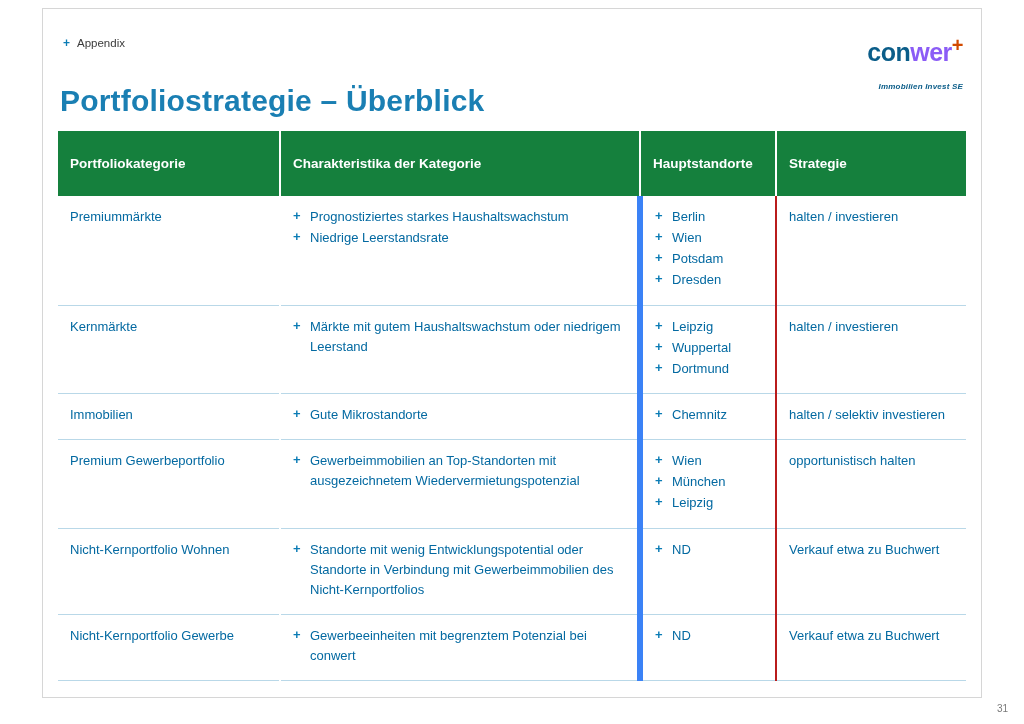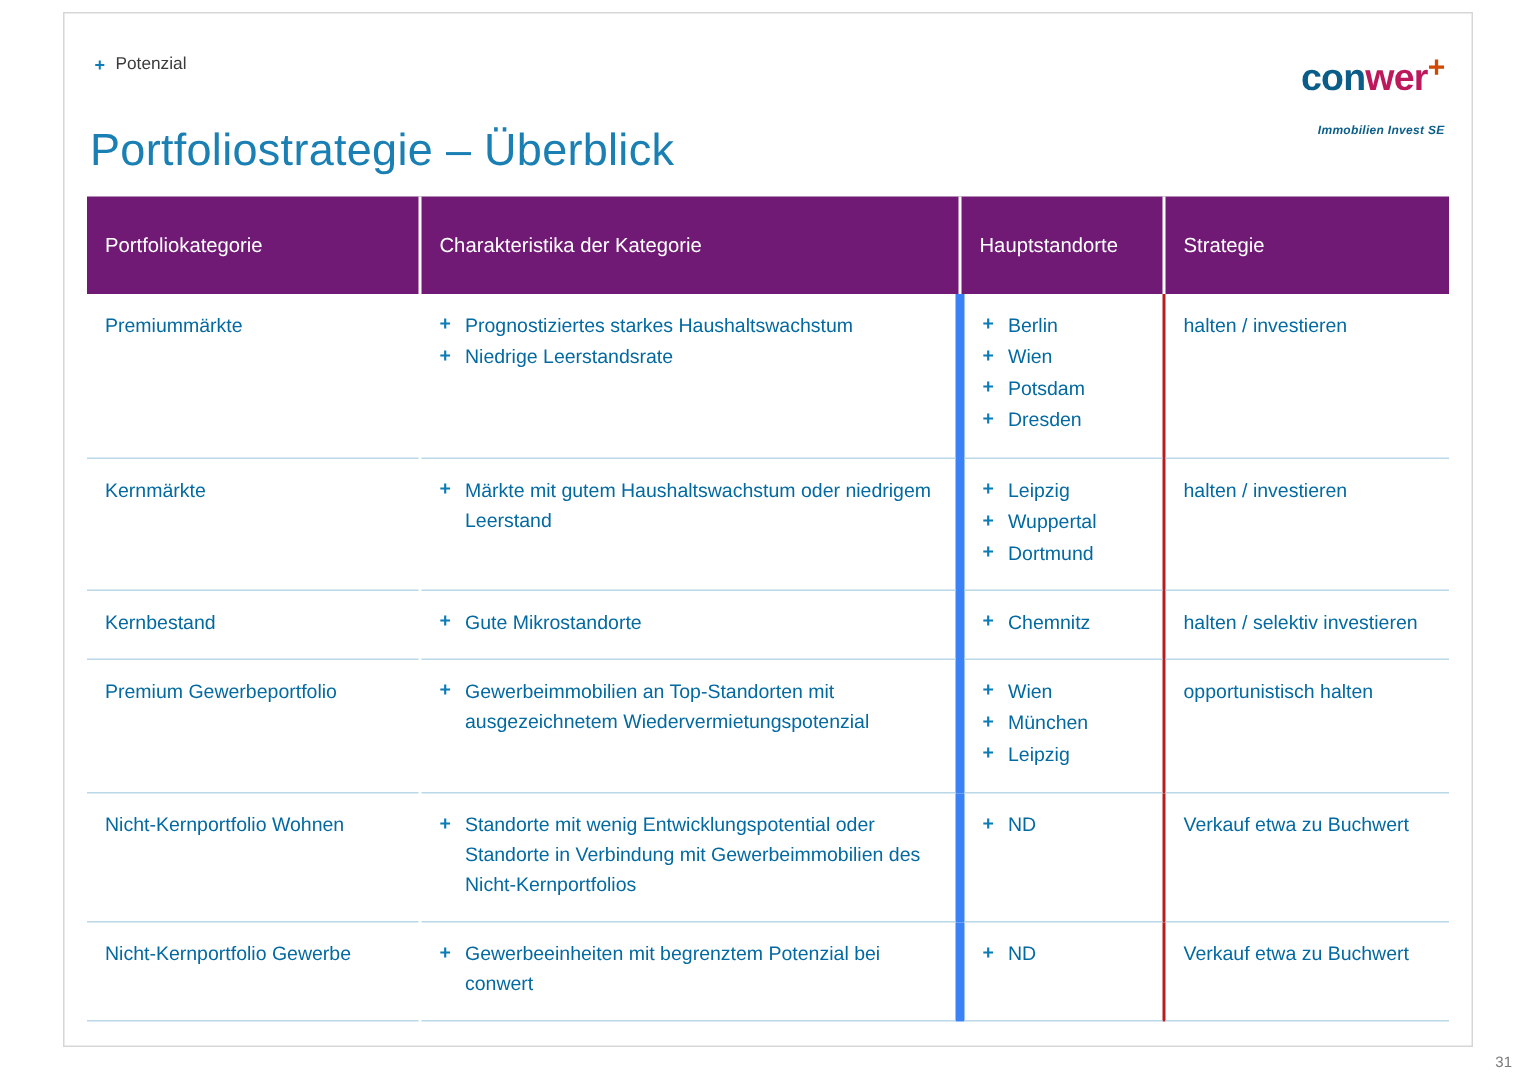--- a/index.html
+++ b/index.html
@@ -47,56 +47,56 @@
     top: 26px;
     text-align: right;
     line-height: 1;
   }
   .logo-main {
     font-size: 25px;
     font-weight: bold;
     color: #0b5d89;
     letter-spacing: -0.5px;
   }
-  .logo-main .accent { color: #be185d; }
+  .logo-main .accent { color: #8b5cf6; }
   .logo-main .cross {
     color: #d24a00;
     font-size: 20px;
     vertical-align: super;
   }
   .logo-sub {
     font-size: 8px;
     font-weight: bold;
     color: #0b5d89;
     letter-spacing: 0.2px;
     margin-top: 18px;
     font-style: italic;
   }
   .title {
     position: absolute;
     left: 17px;
     top: 55px;
     font-size: 30px;
     color: #1a7fb3;
-    font-weight: normal;
+    font-weight: bold;
     letter-spacing: 0.2px;
   }
   table.matrix {
     position: absolute;
     left: 15px;
     top: 122px;
     width: 908px;
     border-collapse: collapse;
     table-layout: fixed;
   }
   table.matrix thead th {
-    background: #701a75;
+    background: #15803d;
     color: #ffffff;
     font-size: 13.5px;
-    font-weight: normal;
+    font-weight: bold;
     text-align: left;
     padding: 12px 10px 13px 12px;
     vertical-align: middle;
     border-right: 2px solid #ffffff;
     height: 40px;
     margin-top: 28px;
   }
   table.matrix thead th:last-child { border-right: none; }
   table.matrix tbody td {
     font-size: 13px;
@@ -133,21 +133,21 @@
     color: #7a7a7a;
   }
 </style>
 </head>
 <body>
 
 <div class="slide">
 
   <div class="eyebrow">
     <span class="plus">+</span>
-    <span>Potenzial</span>
+    <span>Appendix</span>
   </div>
 
   <div class="logo">
     <div class="logo-main"><span>con</span><span class="accent">wer</span><span class="cross">+</span></div>
     <div class="logo-sub">Immobilien Invest SE</div>
   </div>
 
   <h1 class="title">Portfoliostrategie – Überblick</h1>
 
   <table class="matrix">
@@ -194,21 +194,21 @@
         <td class="col-loc">
           <ul class="bullets">
             <li>Leipzig</li>
             <li>Wuppertal</li>
             <li>Dortmund</li>
           </ul>
         </td>
         <td>halten / investieren</td>
       </tr>
       <tr>
-        <td class="col-cat">Kernbestand</td>
+        <td class="col-cat">Immobilien</td>
         <td class="col-char">
           <ul class="bullets">
             <li>Gute Mikrostandorte</li>
           </ul>
         </td>
         <td class="col-loc">
           <ul class="bullets">
             <li>Chemnitz</li>
           </ul>
         </td>

